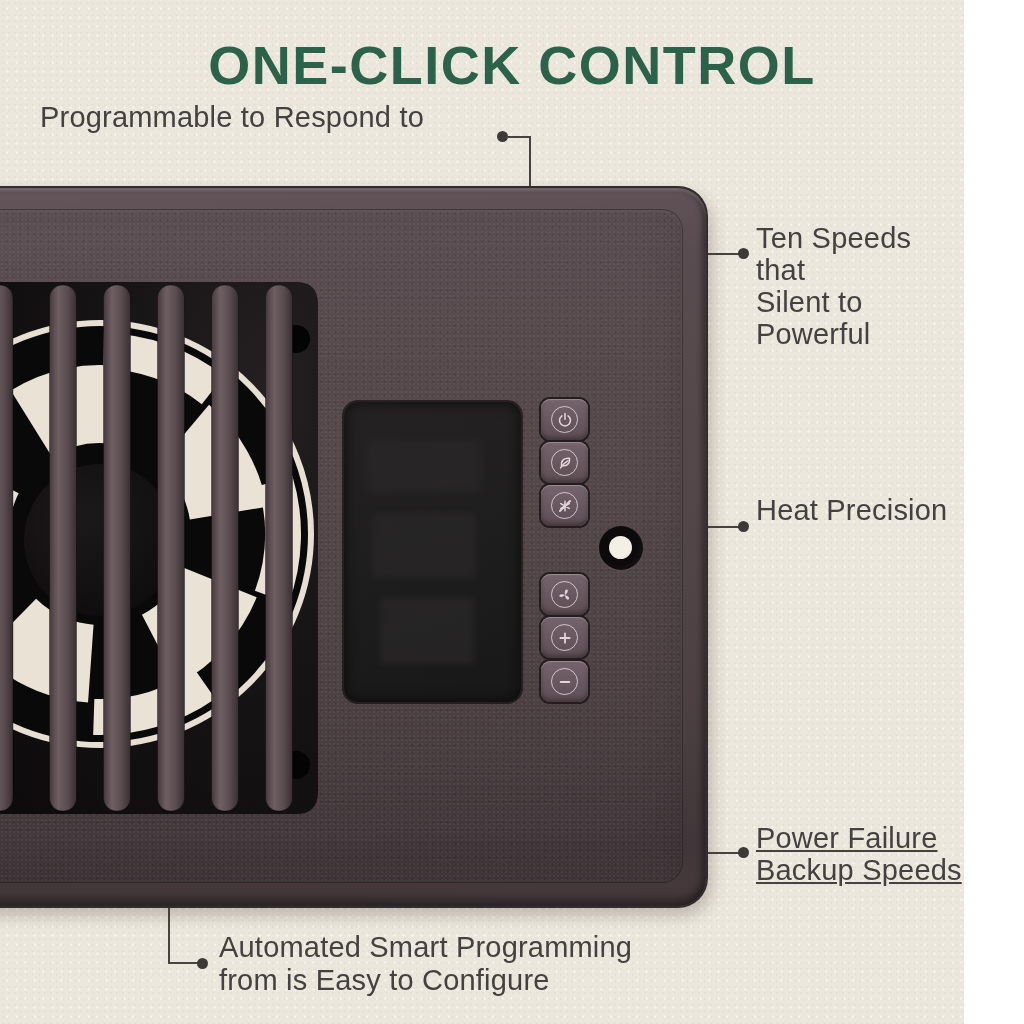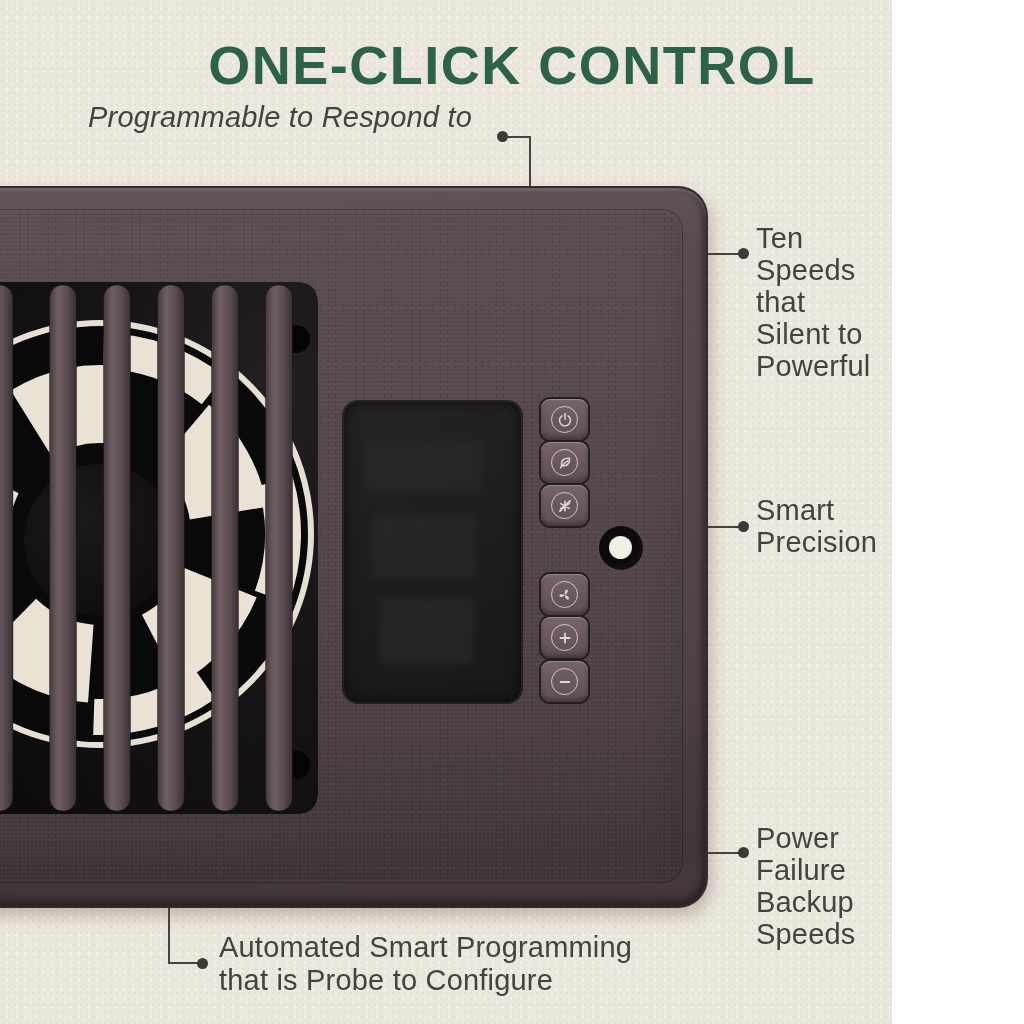--- a/index.html
+++ b/index.html
@@ -1,36 +1,36 @@
 <!DOCTYPE html>
 <html><head>
 <meta charset="utf-8">
 <style>
   html,body{margin:0;padding:0;}
   body{
     width:1024px;height:1024px;overflow:hidden;
     font-family:"Liberation Sans", sans-serif;
   }
   #stage{
-    position:relative;width:892px;height:1024px;
+    position:relative;width:964px;height:1024px;
     background-color:#ece7dc;
     background-image:radial-gradient(rgba(150,140,122,.07) 1px, transparent 1.3px),
                      radial-gradient(rgba(255,255,255,.5) 1px, transparent 1.2px);
     background-size:6px 6px, 9px 9px;
     background-position:0 0, 3px 4px;
   }
   .title{
     position:absolute;left:0;top:34px;width:1024px;
     text-align:center;font-size:54px;font-weight:800;letter-spacing:1.5px;
     color:#2b6249;
   }
   .callout{
     position:absolute;color:#454140;font-size:29px;line-height:33px;letter-spacing:.2px;
   }
-  .callout.center{text-align:center;font-style:italic;}
+  .callout.center{text-align:left;}
   .hline,.vline{position:absolute;background:#474340;}
   .hline{height:2px;}
   .vline{width:2px;}
   .dot{position:absolute;width:11px;height:11px;border-radius:50%;background:#3d3936;}
 
   
   .product{
     position:absolute;left:-60px;top:186px;width:768px;height:722px;
     border-radius:0 30px 30px 0;
     background:linear-gradient(178deg,#63555a 0%, #594c50 12%, #544749 45%, #4c4043 72%, #413639 92%, #473a3d 100%);
@@ -104,36 +104,36 @@
   <div class="hline" style="left:699px;top:253px;width:42px;"></div>
   <div class="dot" style="left:738px;top:248px;"></div>
   <div class="callout" style="left:756px;top:222px;line-height:32px;">
     <div>Ten Speeds that</div>
     <div>Silent to Powerful</div>
   </div>
 
   <div class="hline" style="left:699px;top:526px;width:42px;"></div>
   <div class="dot" style="left:738px;top:521px;"></div>
   <div class="callout" style="left:756px;top:494px;line-height:32px;">
-    <div>Smart Precision</div>
+    <div>Heat Precision</div>
   </div>
 
   <div class="hline" style="left:700px;top:852px;width:41px;"></div>
   <div class="dot" style="left:738px;top:847px;"></div>
-  <div class="callout" style="left:756px;top:822px;line-height:32px;">
+  <div class="callout" style="left:756px;top:822px;line-height:32px;text-decoration:underline;">
     <div>Power Failure</div>
     <div>Backup Speeds</div>
   </div>
 
   <div class="vline" style="left:168px;top:908px;height:56px;"></div>
   <div class="hline" style="left:168px;top:962px;width:31px;"></div>
   <div class="dot" style="left:197px;top:958px;"></div>
   <div class="callout" style="left:219px;top:931px;">
     <div>Automated Smart Programming</div>
-    <div>that is Probe to Configure</div>
+    <div>from is Easy to Configure</div>
   </div>
 
   <div class="product">
     <div class="product-face"></div>
 
     <svg class="grille" width="318" height="532" viewBox="0 0 318 532">
       <defs>
         <linearGradient id="slatG" x1="0" y1="0" x2="1" y2="0">
           <stop offset="0" stop-color="#453a3d"></stop>
           <stop offset="0.32" stop-color="#6f5f63"></stop>

